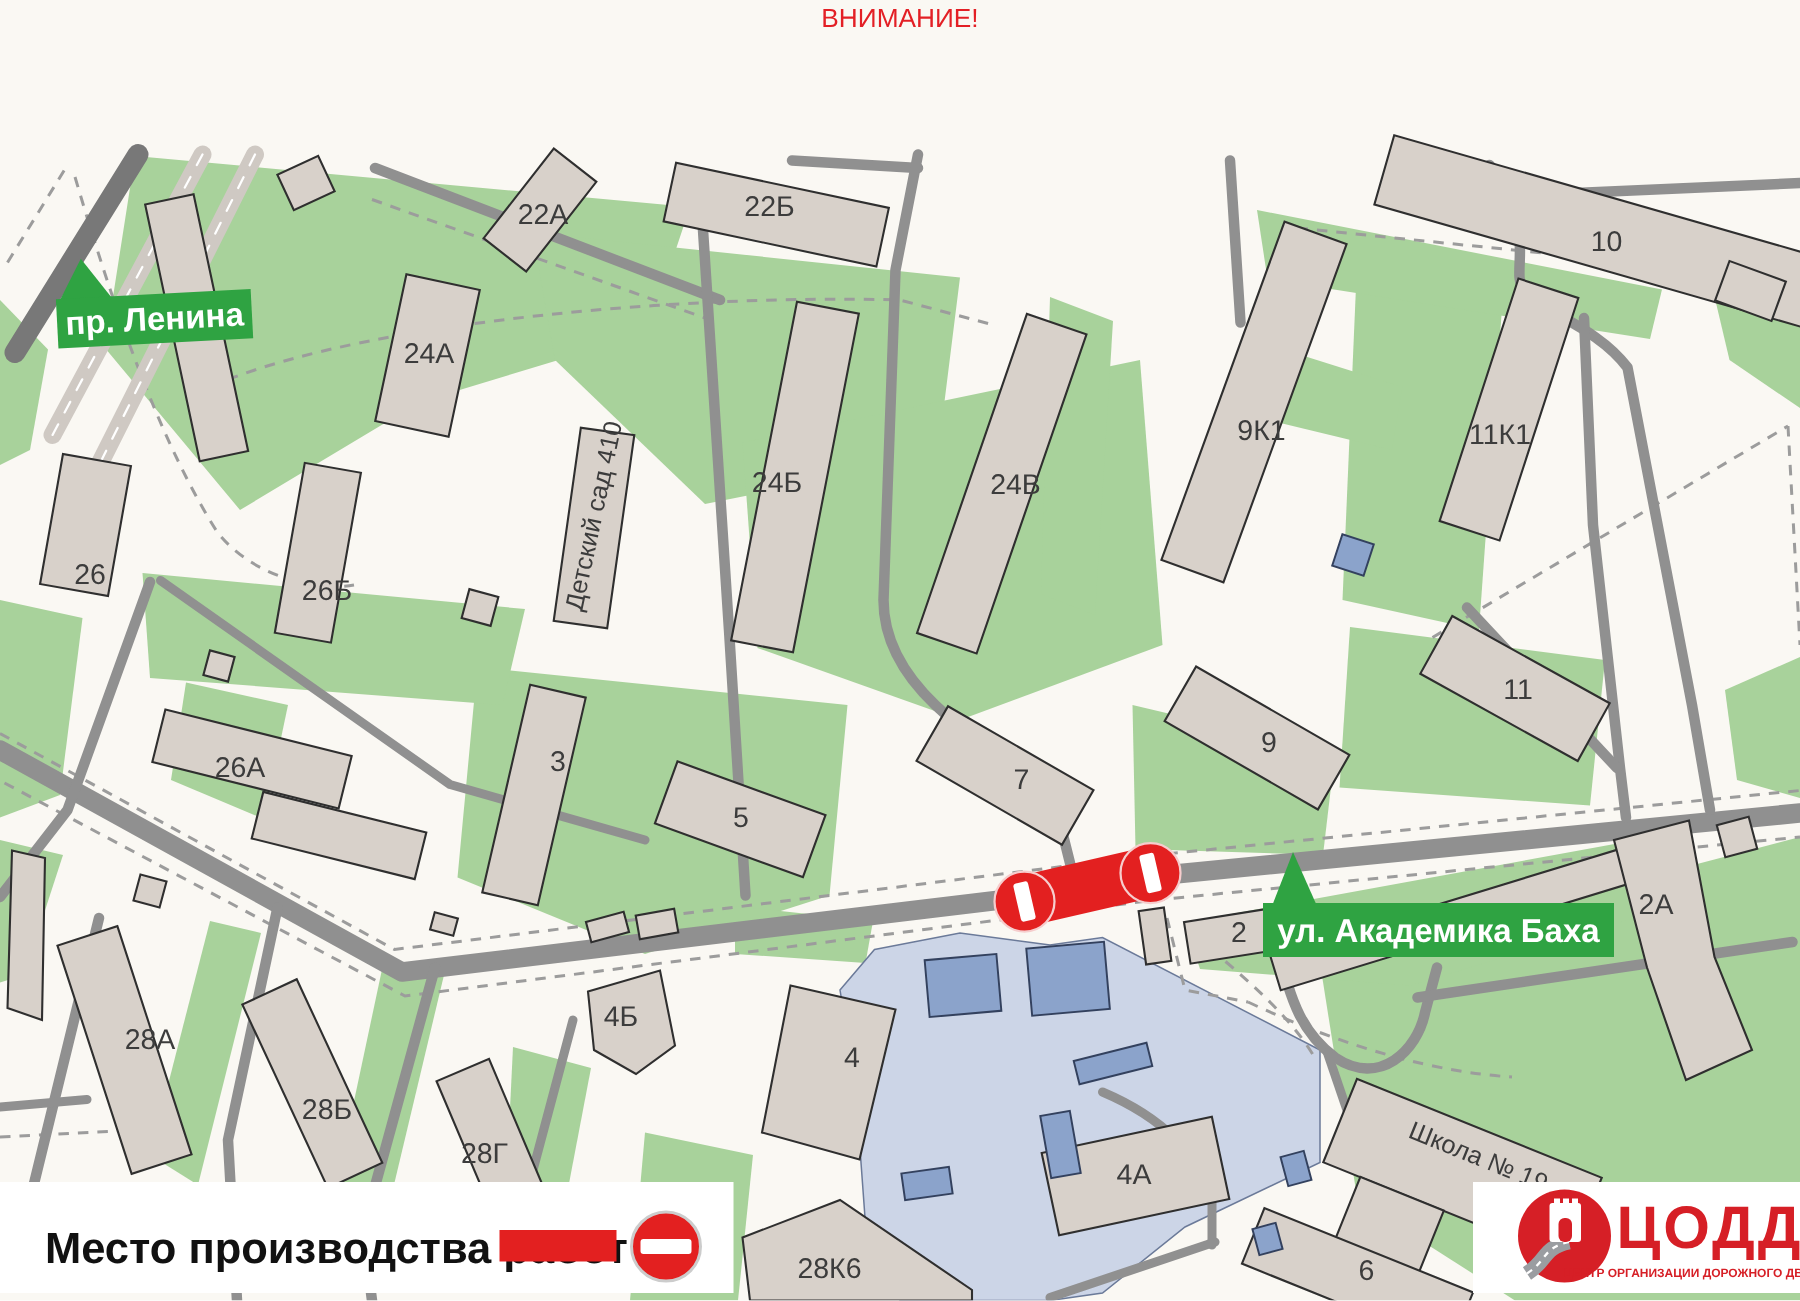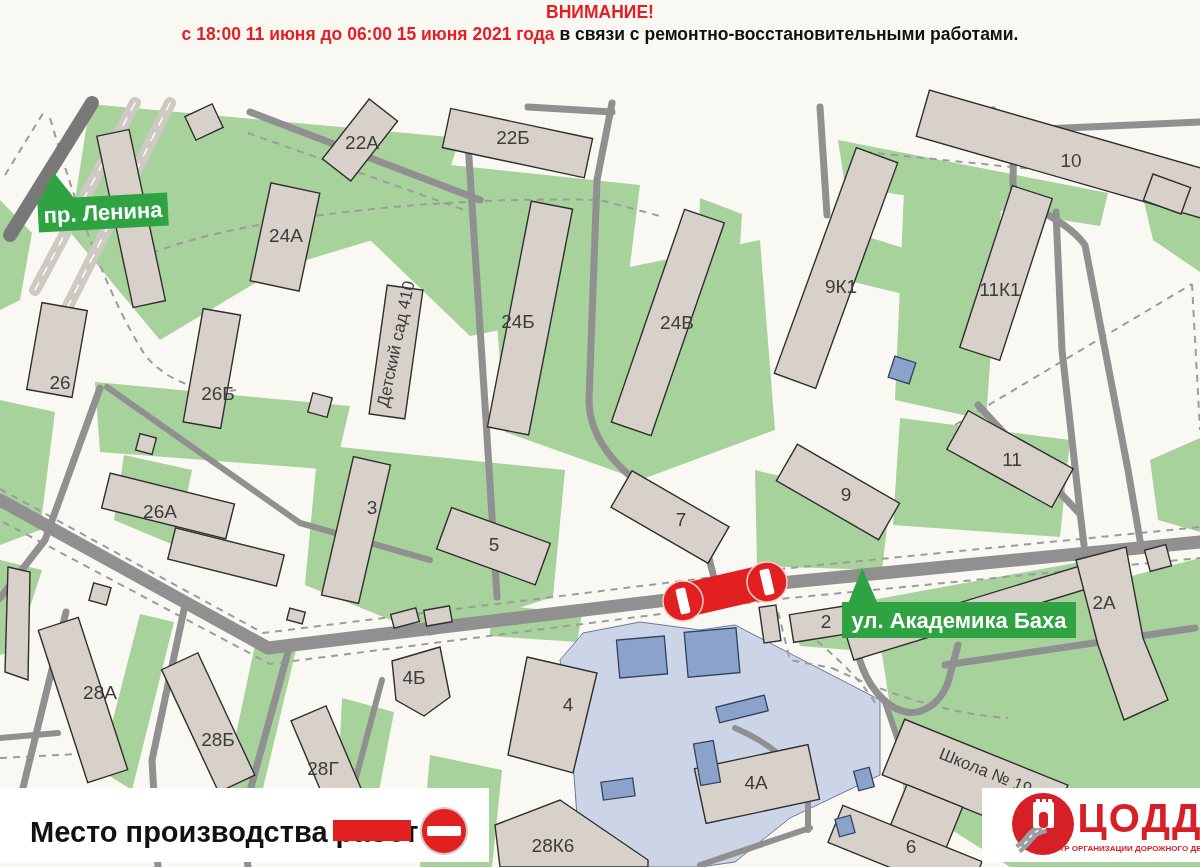--- a/index.html
+++ b/index.html
@@ -1,19 +1,19 @@
 <!DOCTYPE html>
 <html><head>
 <meta charset="utf-8">
 <style>
   html,body{margin:0;padding:0;background:#ffffff;}
   #stage{position:relative;width:1200px;height:867px;overflow:hidden;background:#faf8f3;
          font-family:"Liberation Sans",sans-serif;}
   #map-svg{position:absolute;left:0;top:0;}
-  .hdr{position:absolute;left:0;top:0;width:1200px;text-align:center;font-weight:bold;
+  .hdr{position:absolute;left:0;top:0;width:1200px;text-align:center;font-weight:normal;
        font-size:17.5px;line-height:21.5px;padding-top:2px;color:#111;}
   .hdr .red{color:#e31f25;}
   .hdr div{white-space:nowrap;}
   svg text{font-family:"Liberation Sans",sans-serif;}
   .blabel{font-size:19px;fill:#3c3c3c;}
   .slabel{font-size:22px;fill:#ffffff;font-weight:bold;}
 </style>
 </head>
 <body>
 
@@ -321,16 +321,15 @@
     <rect x="1042" y="799" width="4" height="5" fill="#ffffff"></rect>
     <rect x="1048" y="799" width="4" height="5" fill="#ffffff"></rect>
     <rect x="1039" y="812" width="9" height="16" rx="4" fill="#d61f26"></rect>
     <text x="1140" y="832" text-anchor="middle" font-size="40" font-weight="bold" fill="#d61f26" letter-spacing="2">ЦОДД</text>
     <text x="1140" y="851" text-anchor="middle" font-size="8" font-weight="bold" fill="#d61f26">ЦЕНТР ОРГАНИЗАЦИИ ДОРОЖНОГО ДВИЖЕНИЯ</text>
   </g>
 </svg>
 
 <div class="hdr">
   <div class="red">ВНИМАНИЕ!</div>
-  <div><span class="red">с 18:00 11 июня до 06:00 15 июня 2021 года</span><span> в связи с ремонтно-восстановительными работами.</span></div>
 </div>
 
 </div>
 
 </body></html>

